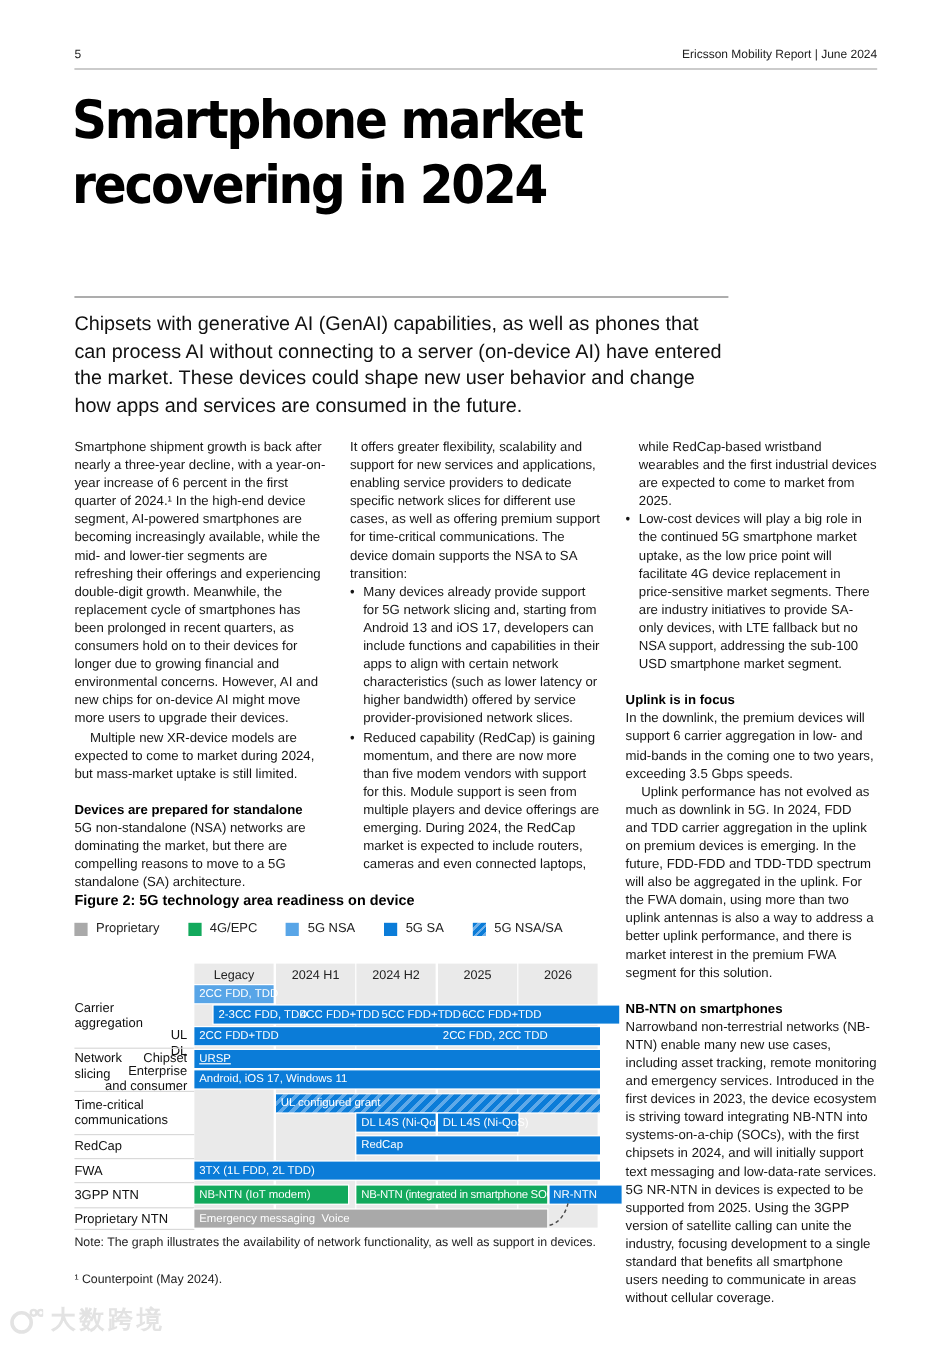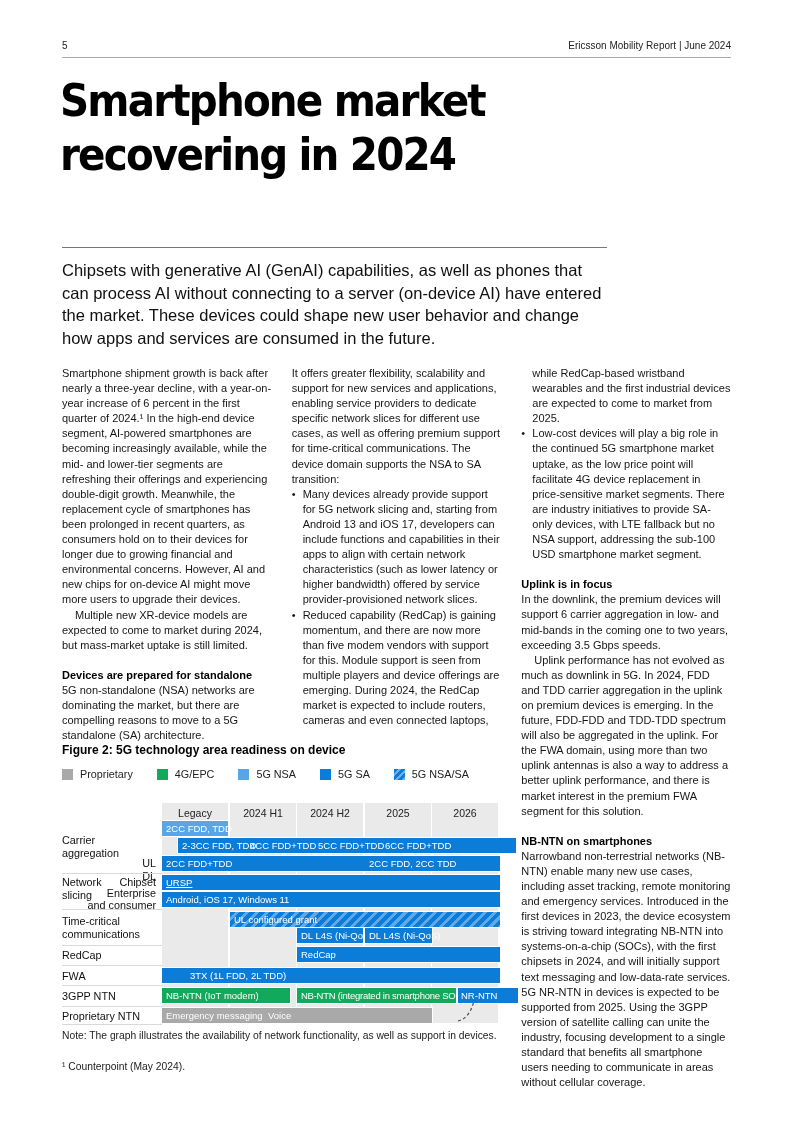--- a/index.html
+++ b/index.html
@@ -212,41 +212,49 @@
       </div>
       <div class="bar sa" style="left:203px;top:125px;width:67px;">
         <span class="seg" style="left:4px;">DL L4S (Ni-QoS)</span>
       </div>
 
       <div class="bar sa" style="left:135px;top:144px;width:203px;">
         <span class="seg" style="left:4px;">RedCap</span>
       </div>
 
       <div class="bar sa" style="left:0;top:165px;width:338px;">
-        <span class="seg" style="left:4px;margin-left:24px;">3TX (1L FDD, 2L TDD)</span>
+        <span class="seg" style="left:4px;">3TX (1L FDD, 2L TDD)</span>
       </div>
 
       <div class="bar grn" style="left:0;top:185px;width:128px;">
         <span class="seg" style="left:4px;">NB-NTN (IoT modem)</span>
       </div>
       <div class="bar grn" style="left:135px;top:185px;width:159px;">
         <span class="seg tight" style="left:4px;">NB-NTN (integrated in smartphone SOC)</span>
       </div>
       <div class="bar sa" style="left:296px;top:185px;width:60px;">
         <span class="seg" style="left:3px;">NR-NTN</span>
       </div>
 
-      <div class="bar gry" style="left:0;top:205px;width:270px;">
+      <div class="bar gry" style="left:0;top:205px;width:294px;">
         <span class="seg" style="left:4px;">Emergency messaging</span>
         <span class="seg" style="left:106px;">Voice</span>
       </div>
 
       <svg class="arrow" width="24" height="26">
         <path d="M3,24 C12,22 17,13 19,3" fill="none" stroke="#4a4a4a" stroke-width="1.2" stroke-dasharray="3,2.5"></path>
       </svg>
     </div>
   </div>
 
   <div class="note">Note: The graph illustrates the availability of network functionality, as well as support in devices.</div>
   <div class="footnote">¹ Counterpoint (May 2024).</div>
 
+  <div class="wm">
+    <svg width="28" height="24" viewBox="0 0 28 24">
+      <circle cx="10" cy="14" r="8" fill="none" stroke="#e3e3e3" stroke-width="3"></circle>
+      <circle cx="20" cy="6" r="2.4" fill="none" stroke="#e3e3e3" stroke-width="2"></circle>
+      <circle cx="26" cy="6" r="2.4" fill="none" stroke="#e3e3e3" stroke-width="2"></circle>
+    </svg>
+    <span>大数跨境</span>
+  </div>
 
 </div>
 
 </body></html>

